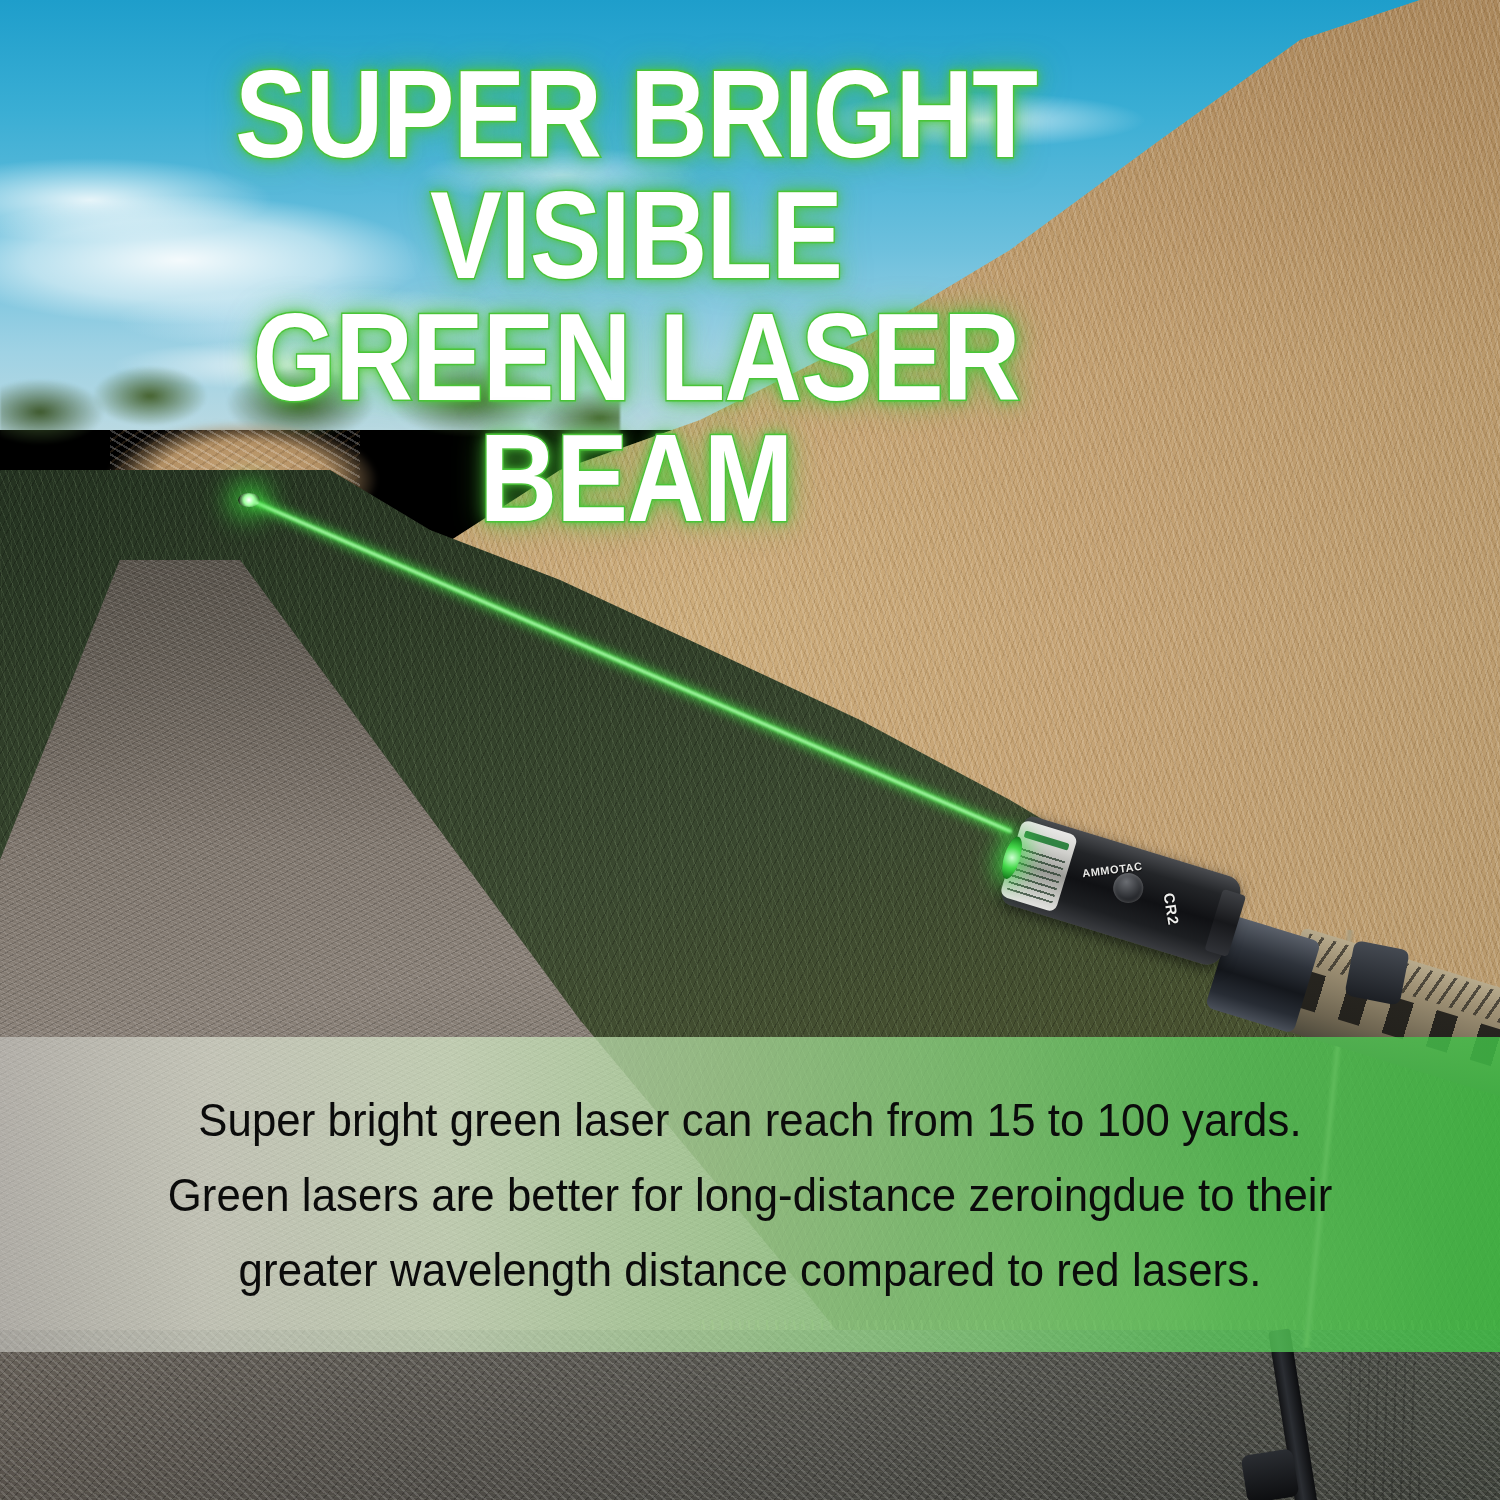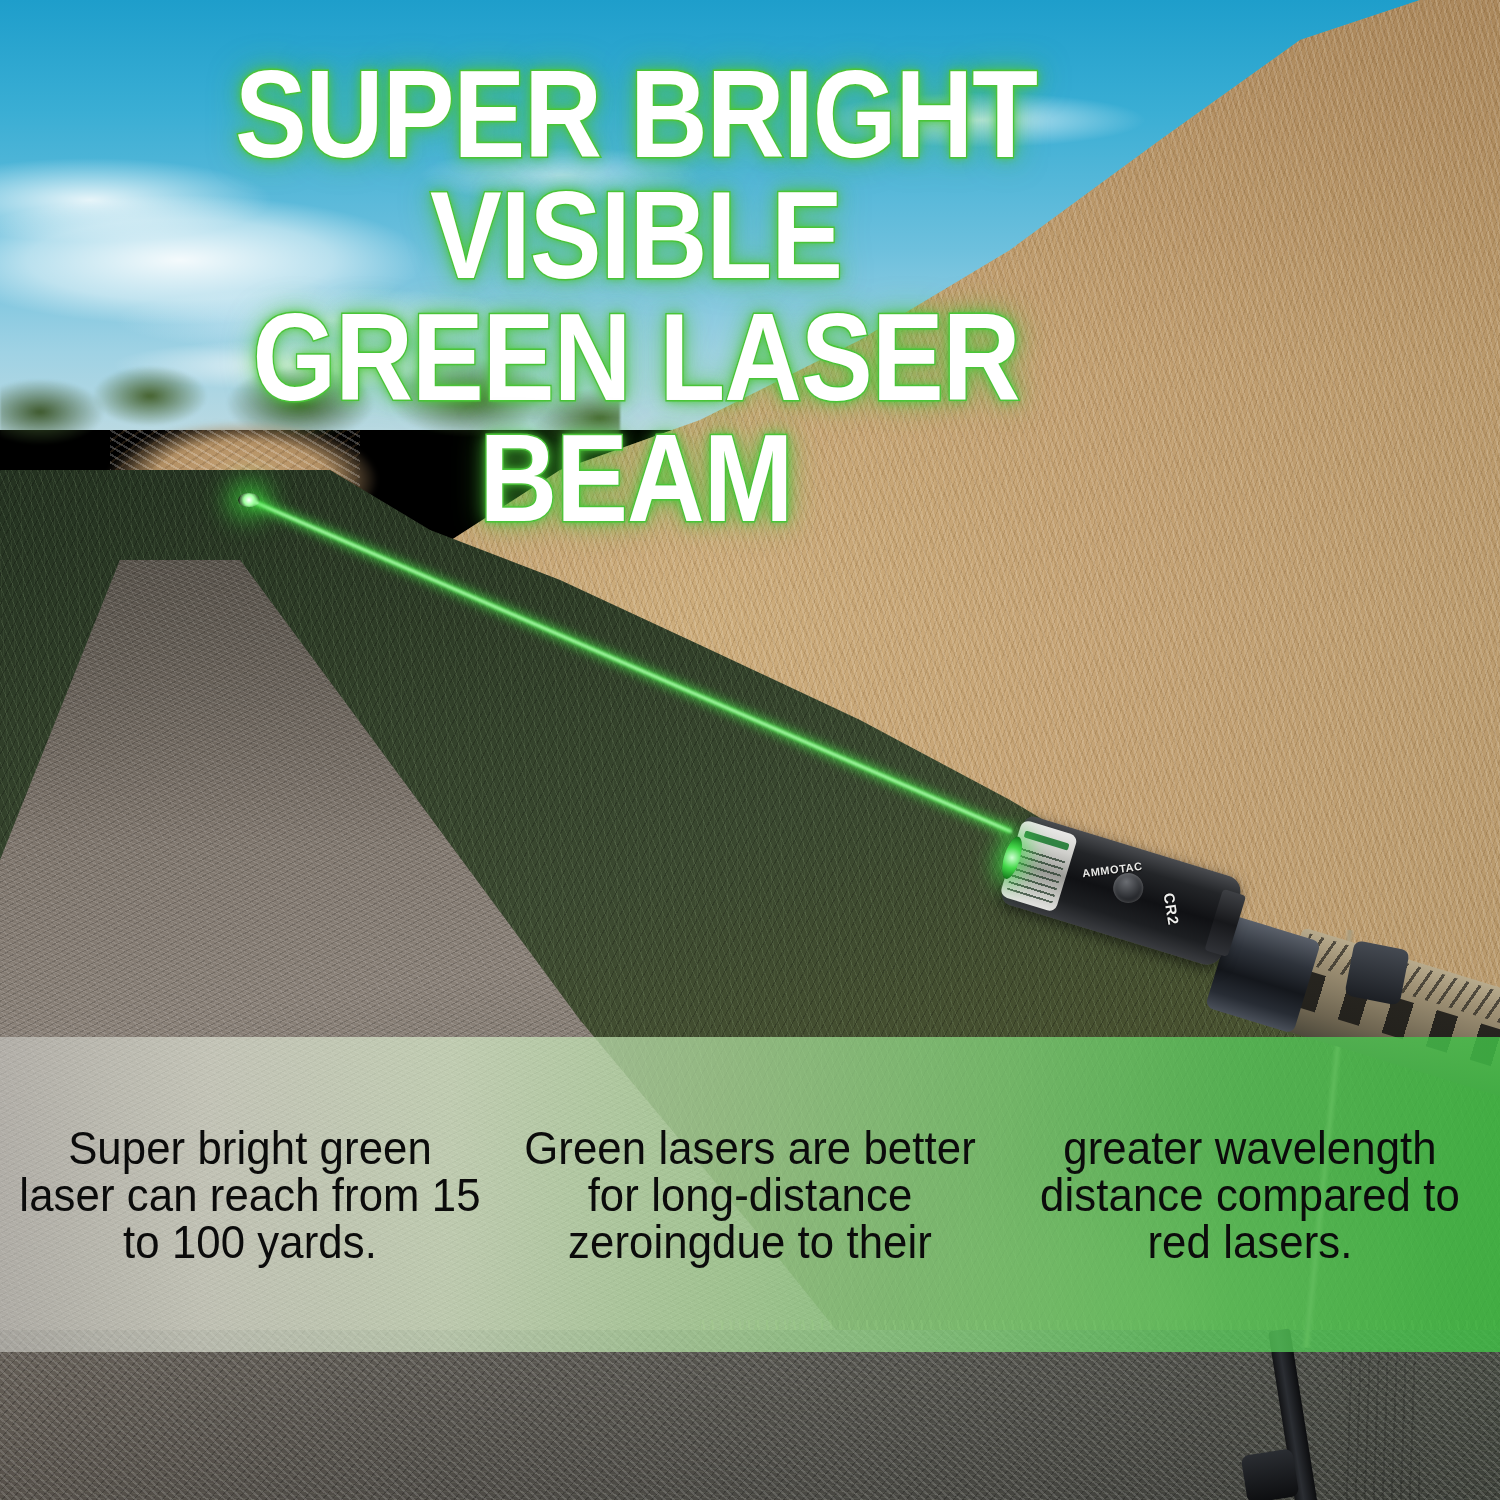--- a/index.html
+++ b/index.html
@@ -296,21 +296,21 @@
       0 0 2px #4cc53a,
       0 0 8px rgba(76,197,58,.95),
       0 0 18px rgba(76,197,58,.8),
       0 0 34px rgba(76,197,58,.5);
   }
 
   
   .caption {
     position:absolute; left:0; top:1037px; width:1500px; height:315px;
     z-index:35;
-    display:flex; flex-direction:row;
+    display:flex; flex-direction:column;
     align-items:center; justify-content:center;
     background:linear-gradient(92deg,
       rgba(205,205,200,.60) 0%,
       rgba(225,230,215,.66) 14%,
       rgba(216,236,202,.70) 30%,
       rgba(176,224,160,.72) 48%,
       rgba(130,212,122,.76) 66%,
       rgba(88,198,90,.80) 82%,
       rgba(64,190,70,.84) 100%);
   }

